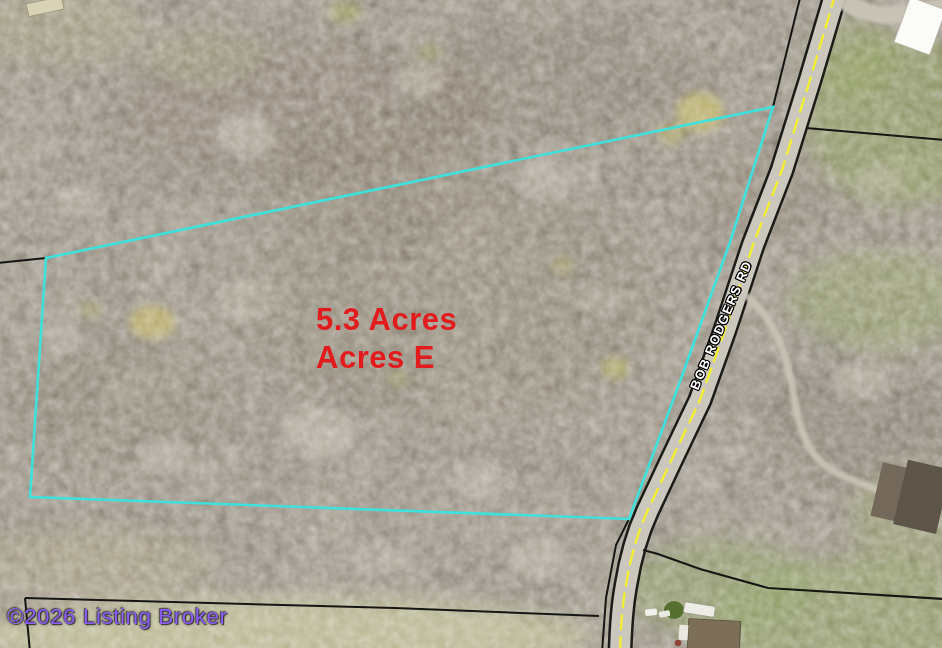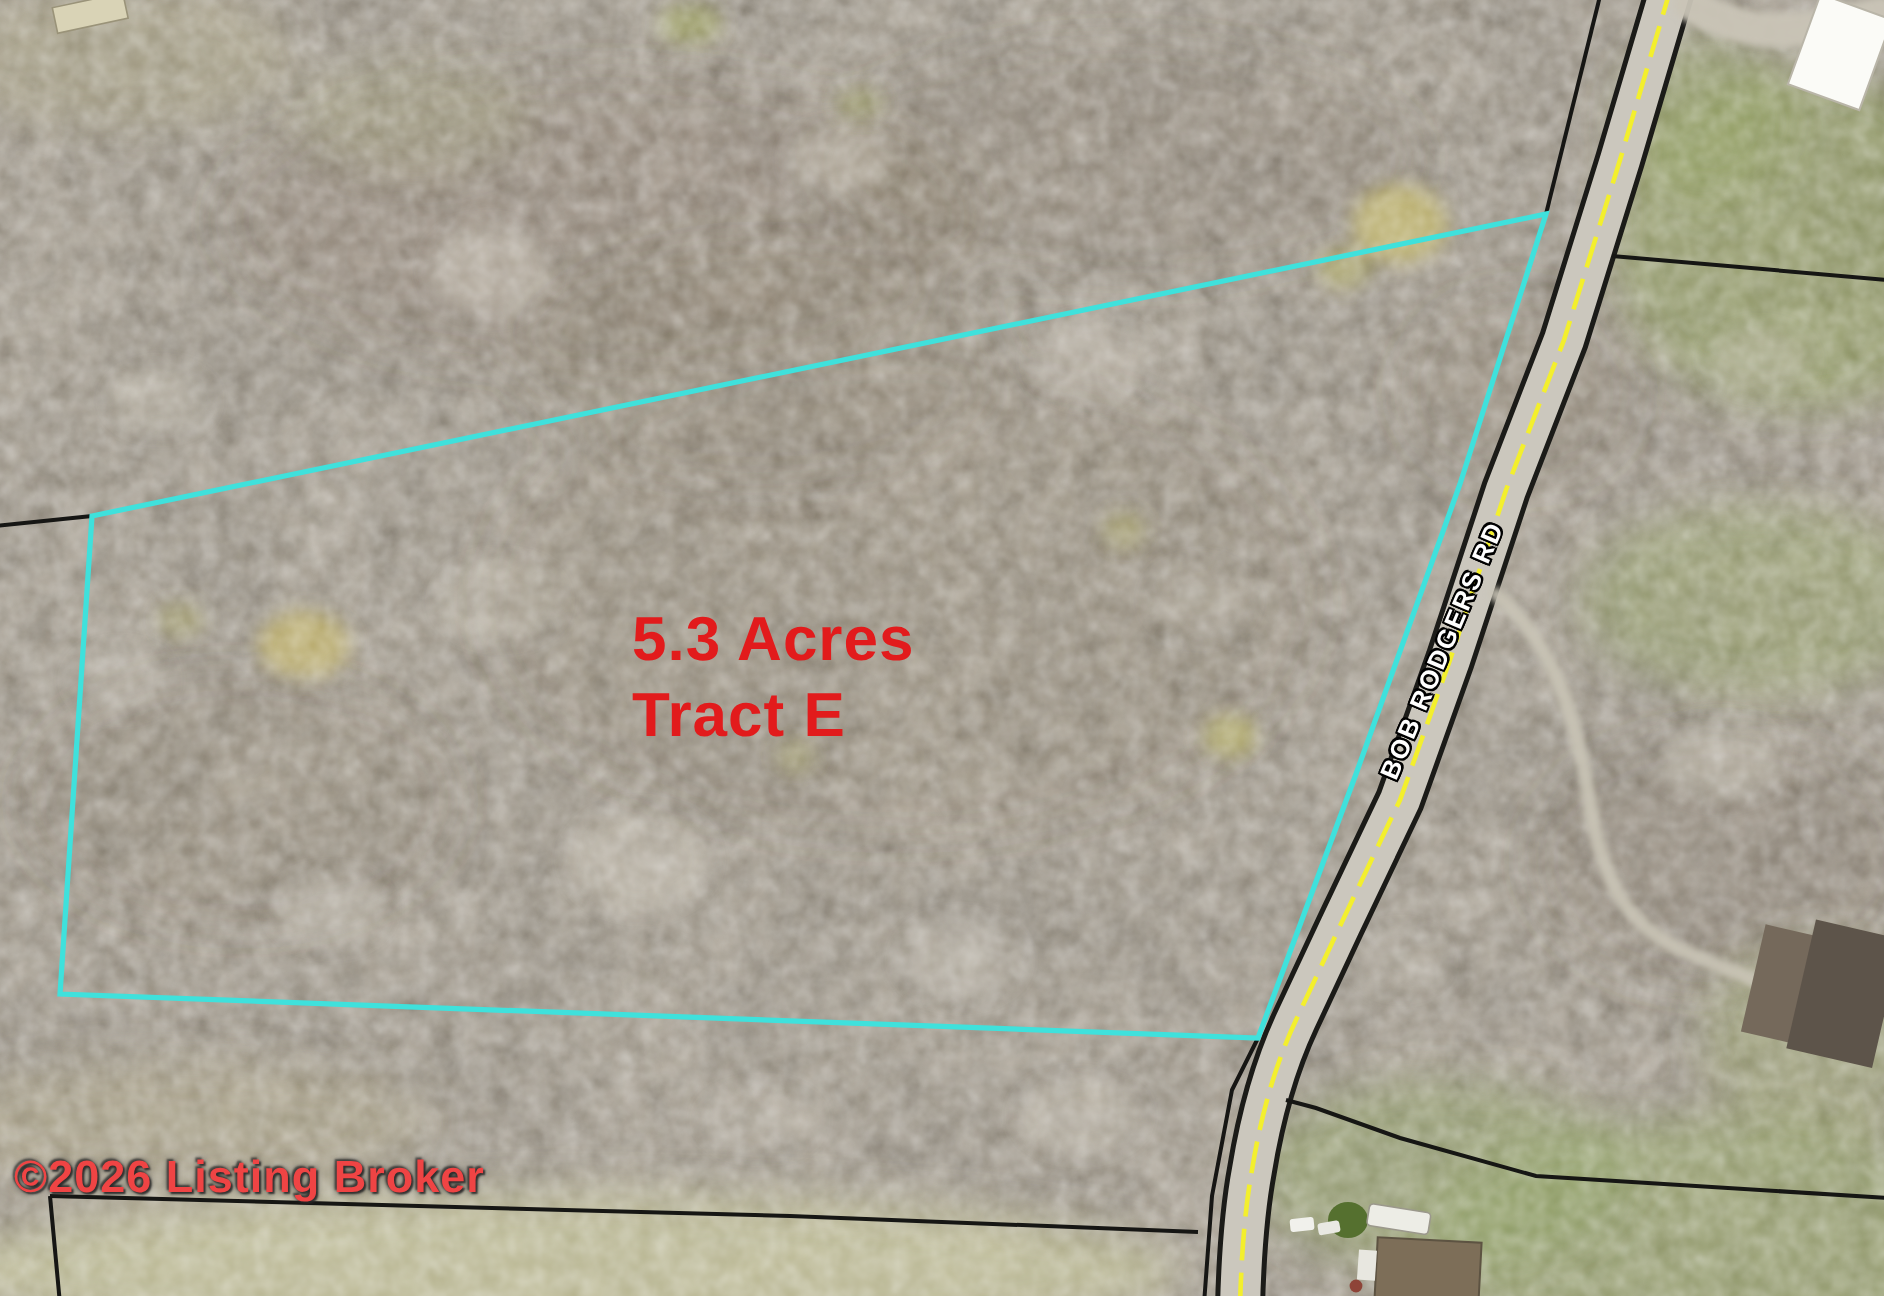--- a/index.html
+++ b/index.html
@@ -16,22 +16,22 @@
   }
   .road-label{
     left:721px;top:325px;
     transform:translate(-50%,-50%) rotate(-67deg);
     transform-origin:center center;
     color:#fff;font-weight:bold;font-size:13px;letter-spacing:1.3px;
     text-shadow:-1px -1px 0 #000,1px -1px 0 #000,-1px 1px 0 #000,1px 1px 0 #000,
                  0 -1px 0 #000,0 1px 0 #000,-1px 0 0 #000,1px 0 0 #000;
   }
   .copyright{
-    left:7px;top:576px;
-    color:#ef4444;font-size:22.5px;font-weight:bold;letter-spacing:.5px;
+    left:7px;top:604px;
+    color:#8b5cf6;font-size:22.5px;font-weight:normal;letter-spacing:.5px;
     text-shadow:0 0 3px rgba(40,40,40,.95),1px 1px 1px rgba(40,40,40,.9),-1px -1px 1px rgba(40,40,40,.7);
   }
   .road-casing{fill:none;stroke:#1b1b18;stroke-width:25;stroke-linecap:butt;}
   .road-surface{fill:none;stroke-width:20;stroke-linecap:butt;}
   .road-centerline{fill:none;stroke-width:2.3;stroke-dasharray:16 6;}
   .pline{fill:none;stroke:#161614;stroke-width:2;}
   .boundary{fill:none;stroke-width:2.6;stroke-linejoin:miter;}
   .driveway{fill:none;stroke:#c9c4b6;stroke-linecap:round;}
 </style>
 </head>
@@ -169,19 +169,19 @@
       <rect x="688" y="620" width="52" height="32" fill="#7d6e58" stroke="#5d5342" stroke-width="1" transform="rotate(3 714 636)"></rect>
       <rect x="679" y="625" width="9" height="15" fill="#e8e7e0" transform="rotate(4 683 632)"></rect>
       <circle cx="678" cy="643" r="3.2" fill="#8e4438"></circle>
     </g>
 
     <polygon class="boundary" points="46,258 773,107 730,242 678,387 629,519 30,497" stroke="#3FE1DC"></polygon>
   </svg>
 
   <div class="overlay acreage">
     <div>5.3 Acres</div>
-    <div>Tract E</div>
+    <div>Acres E</div>
   </div>
 
   <div class="overlay road-label">BOB RODGERS RD</div>
 
   <div class="overlay copyright">©2026 Listing Broker</div>
 </div>
 
 </body></html>

